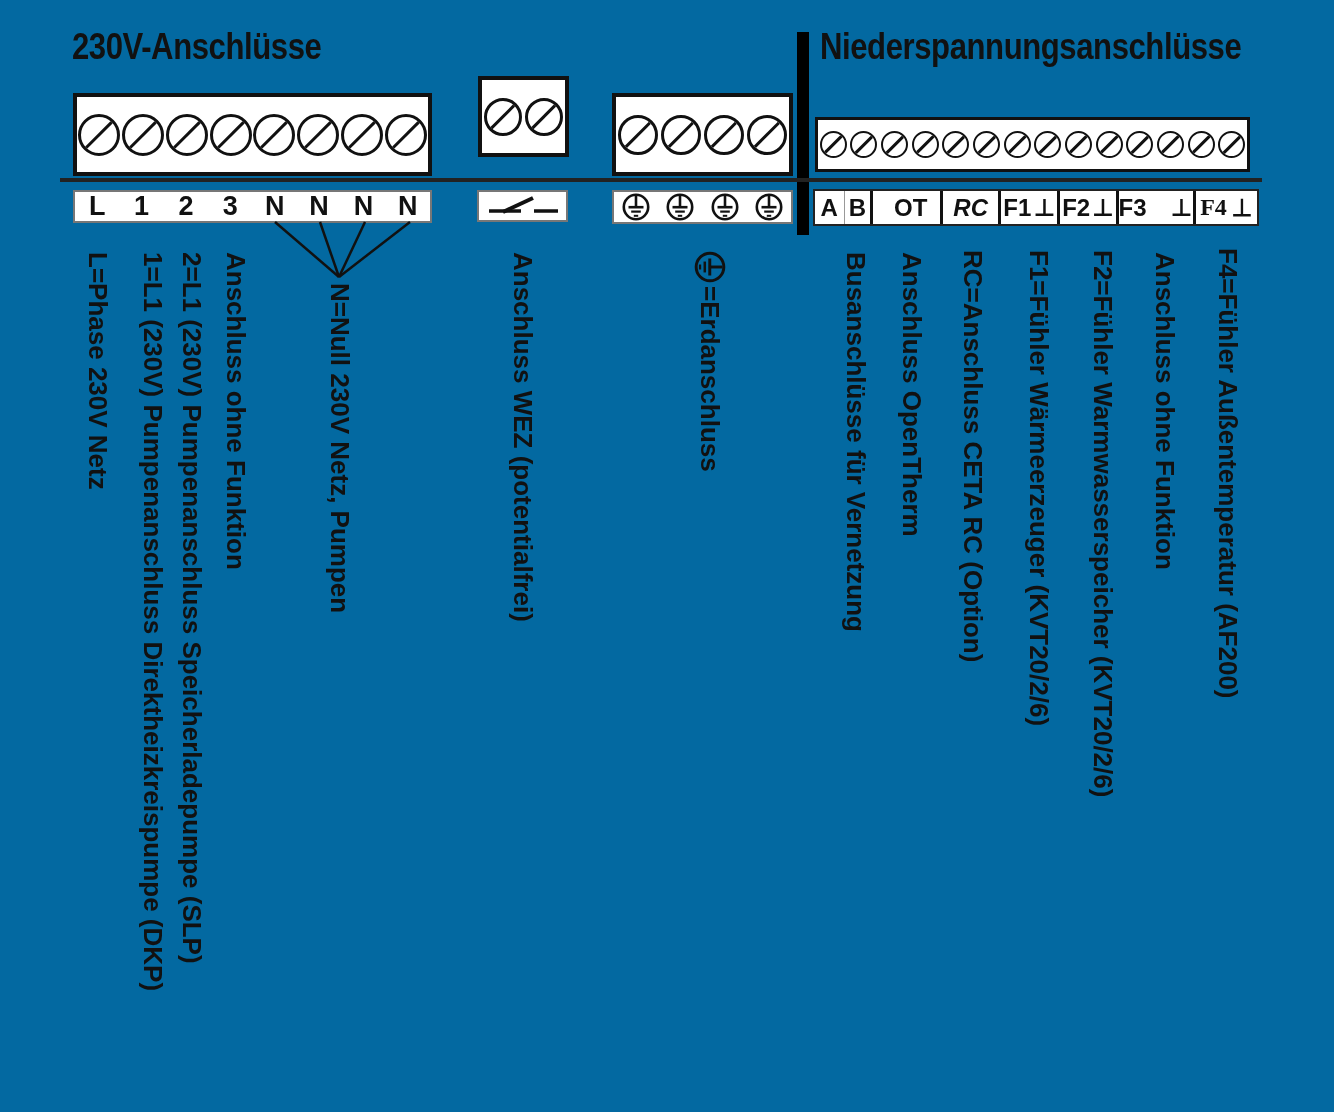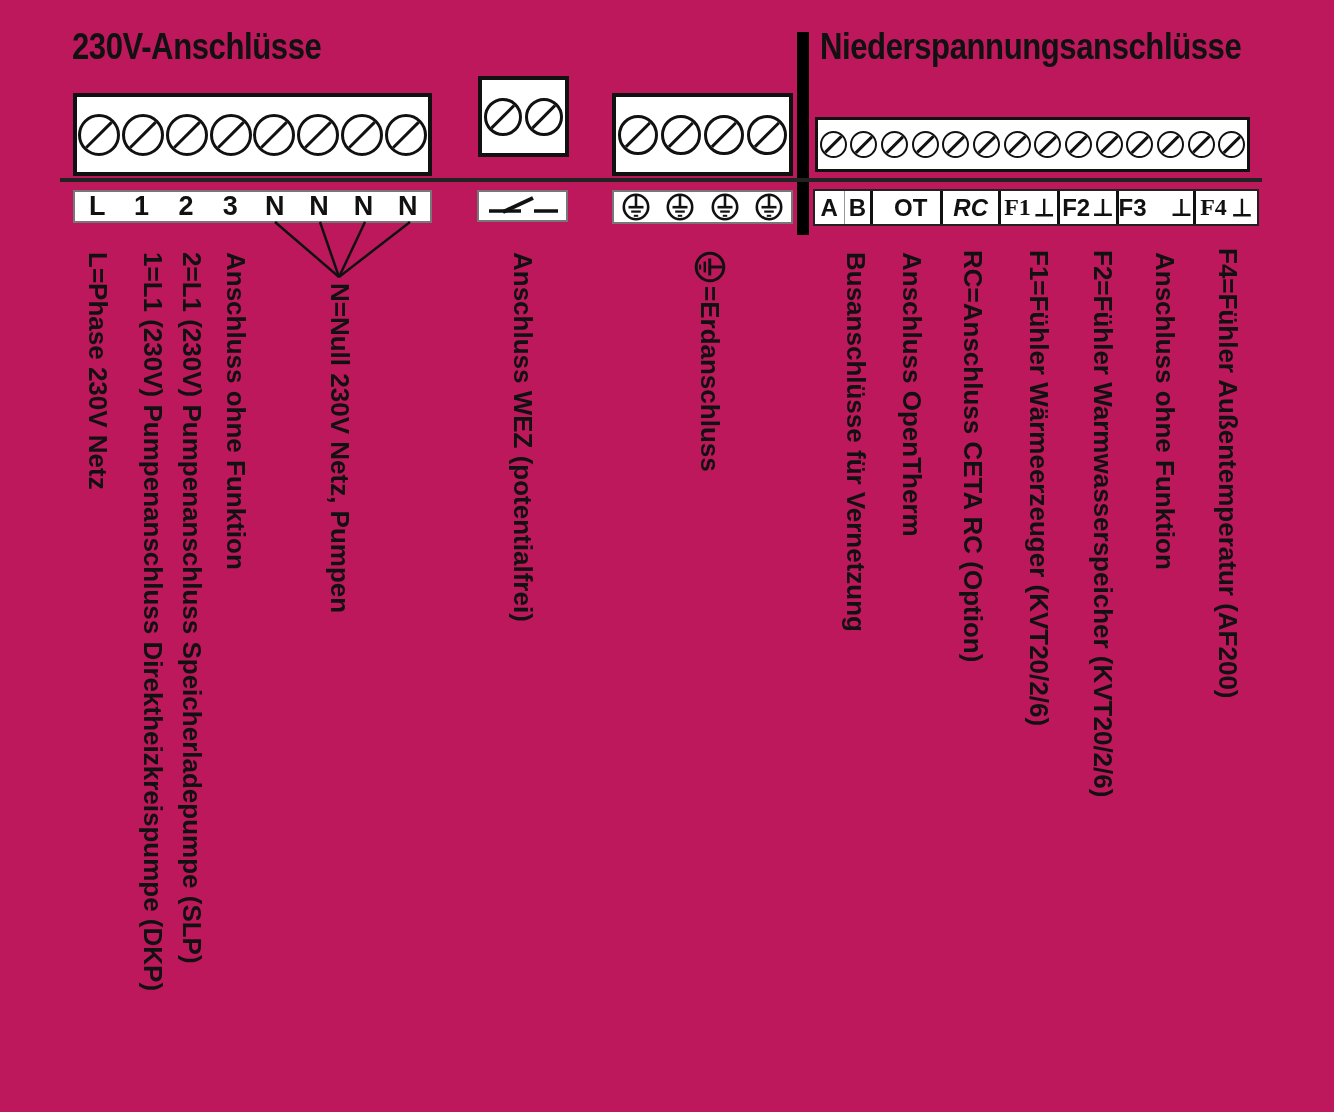--- a/index.html
+++ b/index.html
@@ -1,17 +1,17 @@
 <!DOCTYPE html>
 <html><head>
 <meta charset="utf-8">
 <style>
   html,body{margin:0;padding:0;background:#fff;}
   #stage{
-    position:relative;width:1334px;height:1112px;background:#be185d;overflow:hidden;
+    position:relative;width:1334px;height:1112px;background:#0369a1;overflow:hidden;
     font-family:"Liberation Sans","DejaVu Sans",sans-serif;color:#111;
   }
   .title{
     position:absolute;font-size:37px;font-weight:bold;letter-spacing:-0.5px;
     transform:scaleX(0.84);transform-origin:left top;white-space:nowrap;color:#111;
   }
   .block{
     position:absolute;border:4px solid #111;background:#fff;
     display:flex;align-items:center;justify-content:space-around;box-sizing:border-box;
   }
@@ -157,21 +157,21 @@
       </div>
     <div class="lv-cell thin" style="flex:29;">
         <span>B</span>
       </div>
     <div class="lv-cell" style="flex:66;padding-left:8px;">
         <span>OT</span>
       </div>
     <div class="lv-cell" style="flex:62;font-style:italic;">
         <span>RC</span>
       </div>
-    <div class="lv-cell" style="flex:63;font-family:Liberation Serif, serif;">
+    <div class="lv-cell" style="flex:63;">
         <span>F1</span>
         <span>⊥</span>
       </div>
     <div class="lv-cell" style="flex:62;">
         <span>F2</span>
         <span>⊥</span>
       </div>
     <div class="lv-cell" style="flex:63;gap:24px;">
         <span>F3</span>
         <span>⊥</span>

